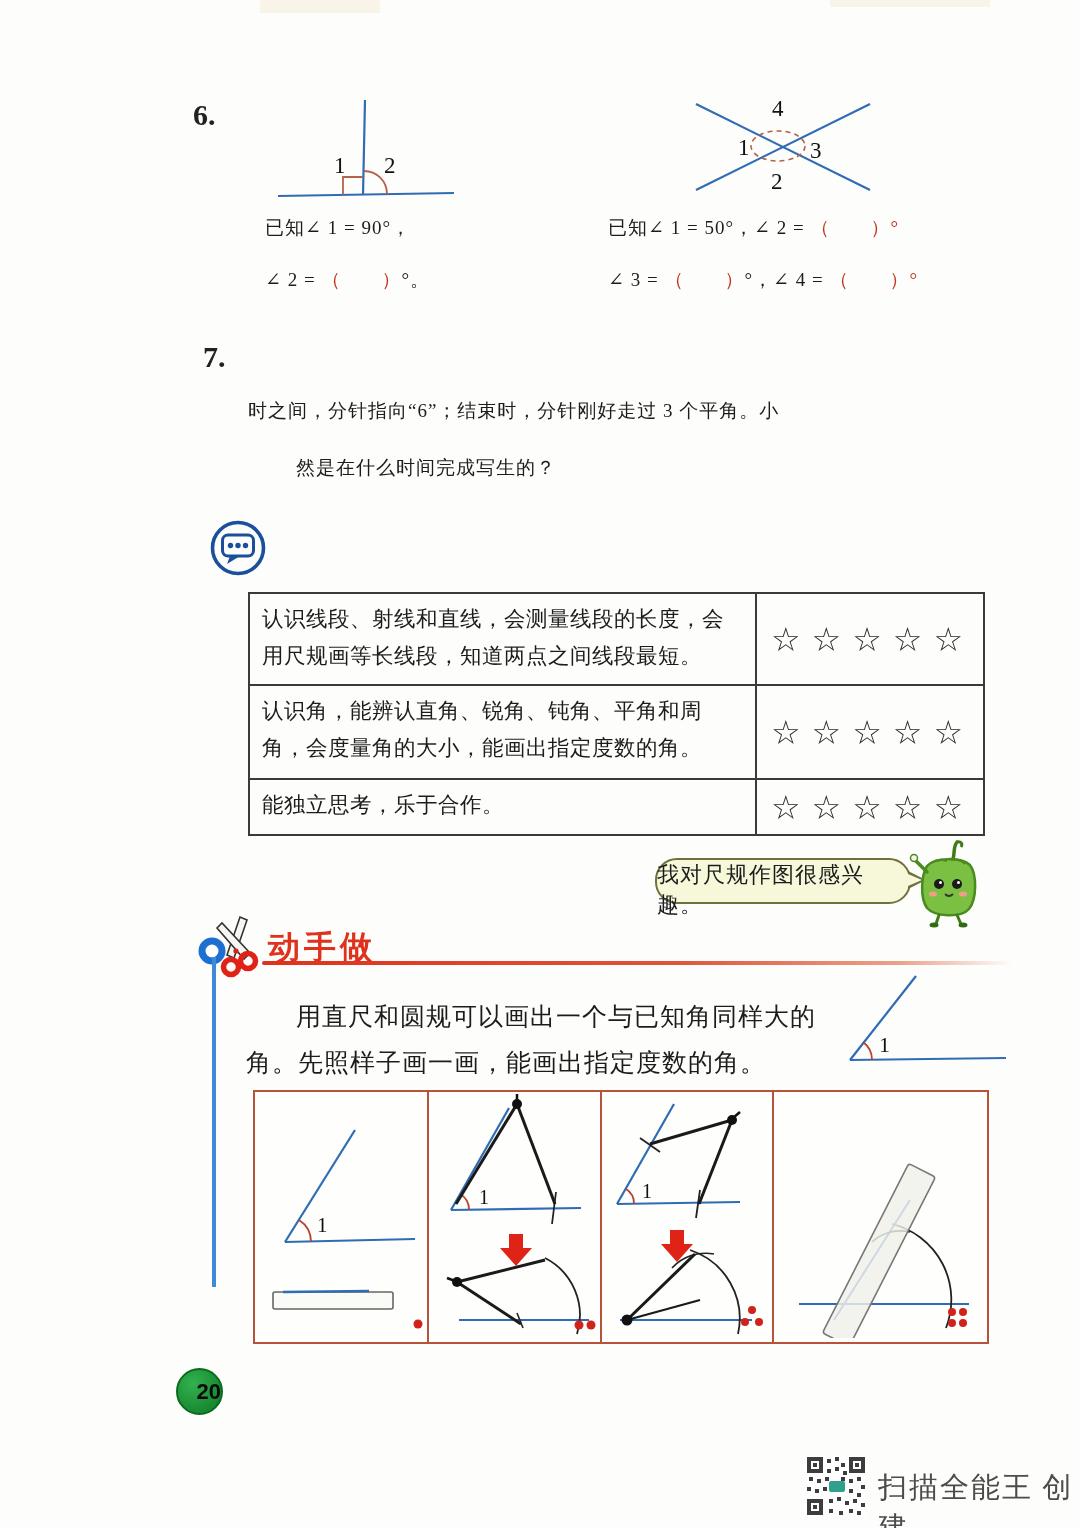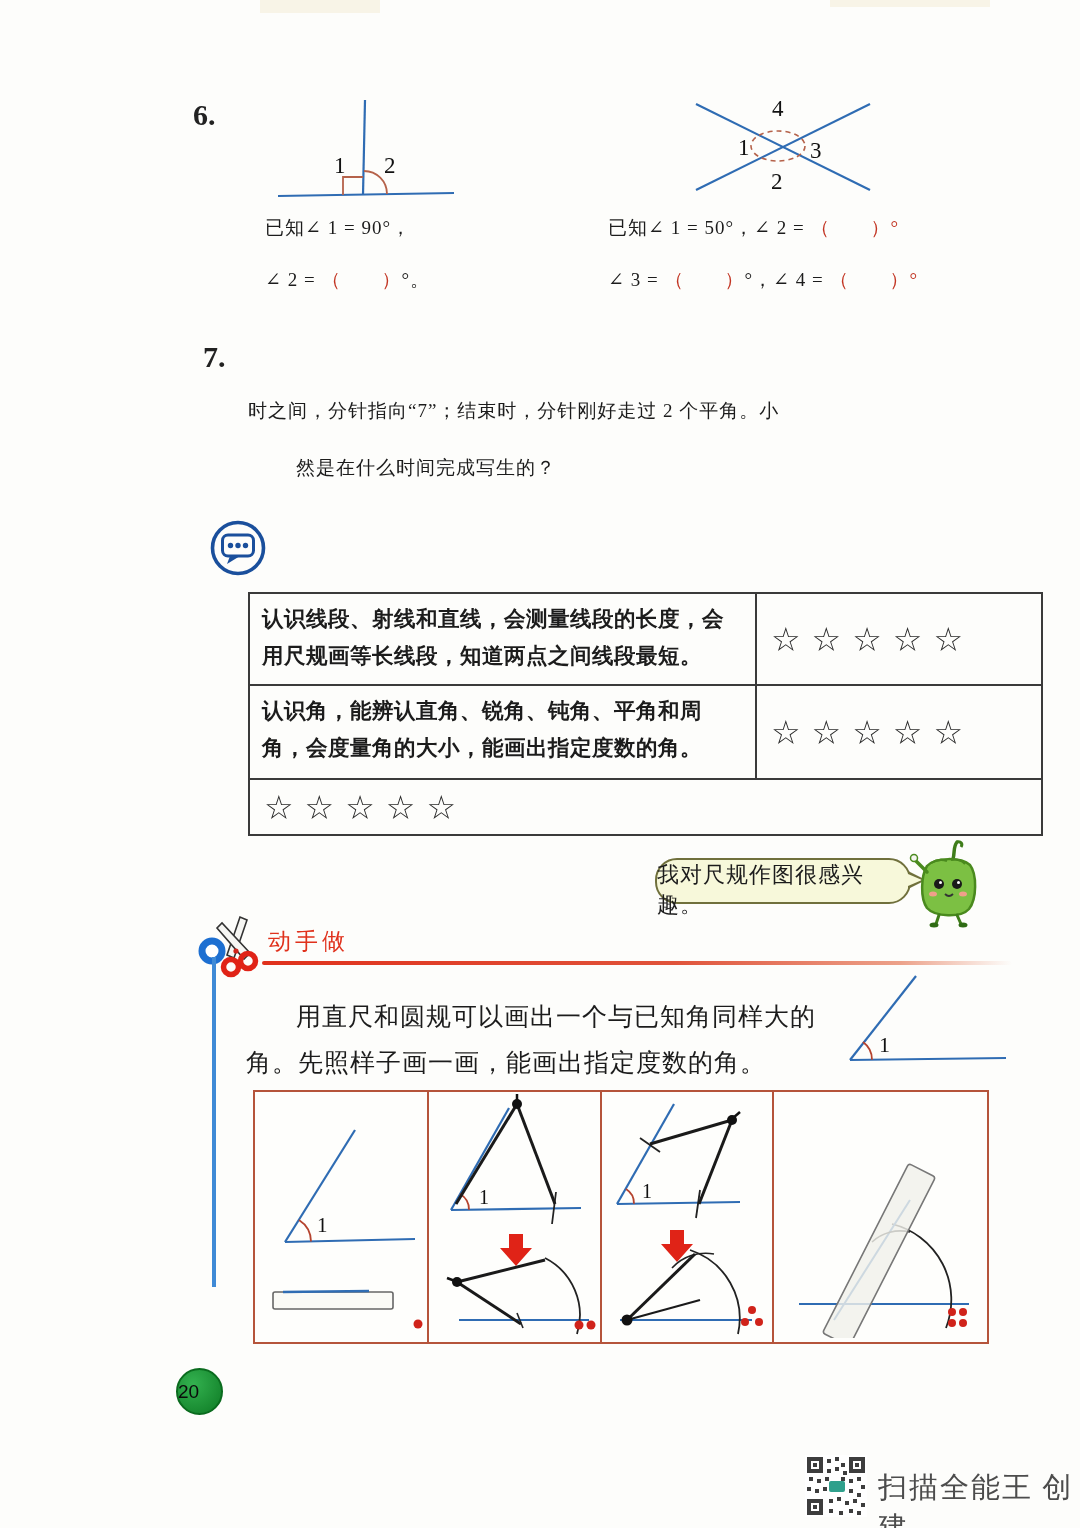--- a/index.html
+++ b/index.html
@@ -16,32 +16,32 @@
   .tbl-cell-text{width:507px;border-right:2px solid #3a3a3a;box-sizing:border-box;
         padding:7px 12px 4px 12px;font-size:21.5px;line-height:37px;letter-spacing:0.5px;}
   .tbl-cell-stars{flex:1;display:flex;align-items:center;padding-left:14px;}
   .star{font-size:33px;color:#2a2a2a;margin-right:11px;font-family:"DejaVu Sans",sans-serif;}
   .bubble{background:#f7f8da;border:2px solid #70703c;border-radius:22px;
         display:flex;align-items:flex-start;justify-content:center;font-size:22px;letter-spacing:1px;}
   .bubble-tail{position:absolute;right:-17px;top:11px;width:0;height:0;
         border-top:9px solid transparent;border-bottom:9px solid transparent;border-left:18px solid #70703c;}
   .bubble-tail-inner{position:absolute;right:-13px;top:14px;width:0;height:0;
         border-top:6px solid transparent;border-bottom:6px solid transparent;border-left:14px solid #f7f8da;}
-  .handson-title{font-size:23px;font-weight:normal;color:#e0311c;letter-spacing:4px;
+  .handson-title{font-size:32px;font-weight:bold;color:#e0311c;letter-spacing:4px;
         font-family:"Liberation Sans","DejaVu Sans",sans-serif;}
   .red-rule{height:4px;background:linear-gradient(to right,#e0311c 0%,#e0533a 55%,#eca189 85%,rgba(236,161,137,0));border-radius:2px;}
   .blue-drop{width:3.5px;background:#3f8ad6;}
   .instr{font-size:25px;letter-spacing:1px;white-space:nowrap;}
   .panels{display:flex;border:2.5px solid #b5543b;background:#fefefc;}
   .panel{position:relative;box-sizing:border-box;border-right:2px solid #b5543b;}
   .panel:last-child{border-right:none;}
   .badge{width:43px;height:43px;border-radius:50%;
         background:radial-gradient(circle at 35% 32%,#33b14f,#0d7a24);
-        border:2px solid #0a6b1e;display:flex;align-items:center;justify-content:flex-start;
-        font-size:19px;font-weight:normal;color:#0b0b0b;font-family:"Liberation Sans",sans-serif;}
+        border:2px solid #0a6b1e;display:flex;align-items:center;justify-content:flex-end;
+        font-size:22px;font-weight:bold;color:#0b0b0b;font-family:"Liberation Sans",sans-serif;}
   .wm-text{font-size:29px;color:#4c4c4c;letter-spacing:2px;}
   .top-strip{background:#f8f4e7;}
 </style>
 </head>
 <body>
 
 <div class="page">
 
   <div class="abs top-strip" style="left:260px;top:0;width:120px;height:13px;"></div>
   <div class="abs top-strip" style="left:830px;top:0;width:160px;height:7px;"></div>
@@ -75,33 +75,33 @@
   </div>
 
   <div class="abs prob-text" style="left:608px;top:215px;">
     <span>已知∠ 1 = 50°，∠ 2 = </span><span class="paren">（　　）</span><span class="paren">°</span>
   </div>
   <div class="abs prob-text" style="left:608px;top:267px;">
     <span>∠ 3 = </span><span class="paren">（　　）</span><span>°，∠ 4 = </span><span class="paren">（　　）</span><span class="paren">°</span>
   </div>
 
   <div class="abs prob-num" style="left:203px;top:340px;">7.</div>
-  <div class="abs prob-text" style="left:248px;top:398px;">时之间，分针指向“7”；结束时，分针刚好走过 2 个平角。小</div>
+  <div class="abs prob-text" style="left:248px;top:398px;">时之间，分针指向“6”；结束时，分针刚好走过 3 个平角。小</div>
   <div class="abs prob-text" style="left:248px;top:455px;margin-left:48px;">然是在什么时间完成写生的？</div>
 
   <svg class="abs" style="left:209px;top:519px;" width="58" height="58" viewBox="0 0 58 58">
     <circle cx="29" cy="29" r="25.5" fill="none" stroke="#1a4f9c" stroke-width="3.6"></circle>
     <rect x="13.5" y="16" width="31" height="21" rx="5.5" fill="none" stroke="#1a4f9c" stroke-width="3"></rect>
     <circle cx="21.5" cy="26.5" r="2.7" fill="#1a4f9c"></circle>
     <circle cx="29" cy="26.5" r="2.7" fill="#1a4f9c"></circle>
     <circle cx="36.5" cy="26.5" r="2.7" fill="#1a4f9c"></circle>
     <path d="M 21,37 L 18,45 L 31,37 Z" fill="#1a4f9c"></path>
   </svg>
 
-  <div class="abs tbl" style="left:248px;top:592px;width:795px;box-sizing:border-box;font-weight:bold;">
+  <div class="abs tbl" style="left:248px;top:592px;width:737px;box-sizing:border-box;">
     <div class="tbl-row" style="height:90px;">
       <div class="tbl-cell-text">认识线段、射线和直线，会测量线段的长度，会用尺规画等长线段，知道两点之间线段最短。</div>
       <div class="tbl-cell-stars">
         <span class="star">☆</span>
           <span class="star">☆</span>
           <span class="star">☆</span>
           <span class="star">☆</span>
           <span class="star">☆</span>
       </div>
     </div>
@@ -109,20 +109,21 @@
       <div class="tbl-cell-text">认识角，能辨认直角、锐角、钝角、平角和周角，会度量角的大小，能画出指定度数的角。</div>
       <div class="tbl-cell-stars">
         <span class="star">☆</span>
           <span class="star">☆</span>
           <span class="star">☆</span>
           <span class="star">☆</span>
           <span class="star">☆</span>
       </div>
     </div>
     <div class="tbl-row" style="height:54px;">
+      <div class="tbl-cell-text" style="display:flex;align-items:center;padding-top:0;">能独立思考，乐于合作。</div>
       <div class="tbl-cell-stars">
         <span class="star">☆</span>
           <span class="star">☆</span>
           <span class="star">☆</span>
           <span class="star">☆</span>
           <span class="star">☆</span>
       </div>
     </div>
   </div>
 

